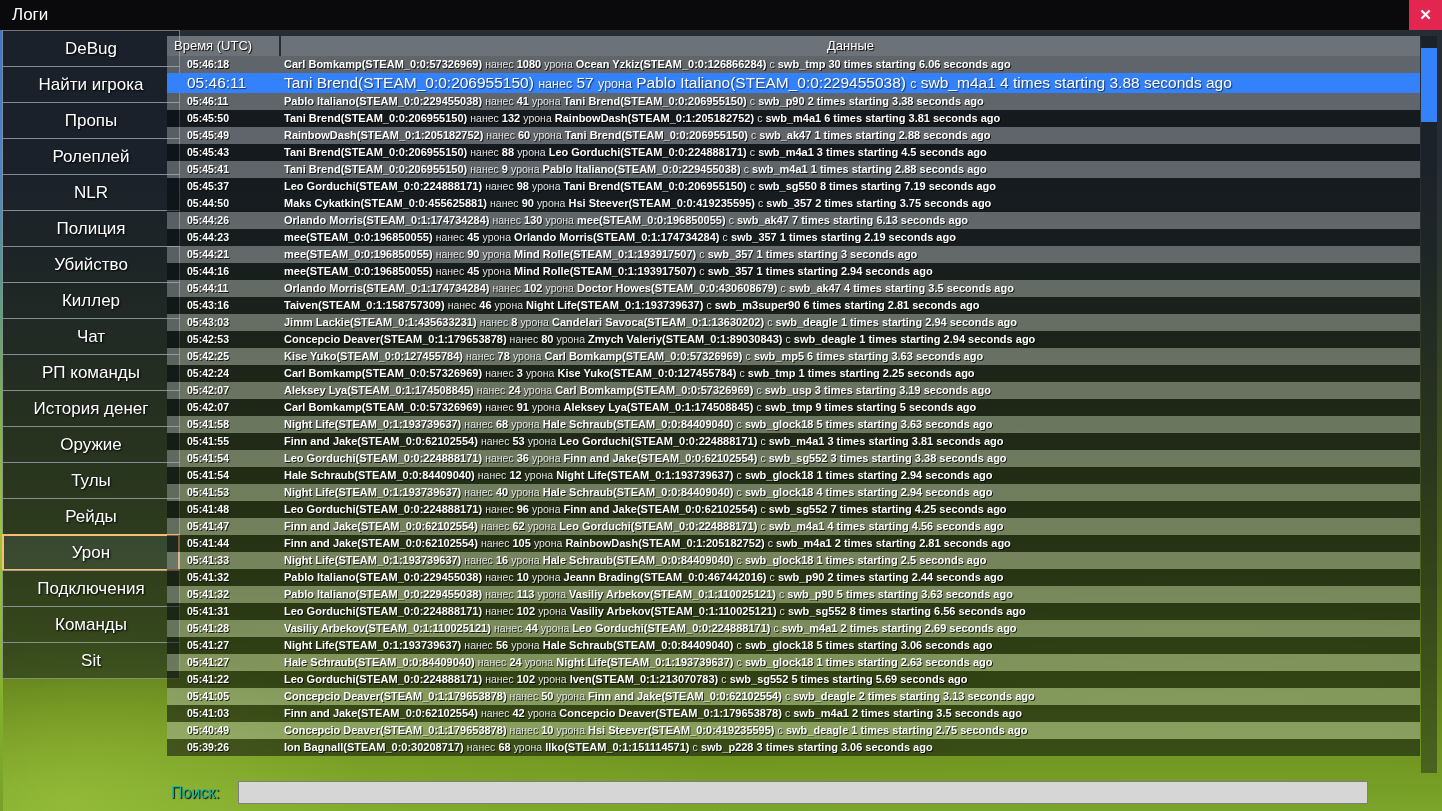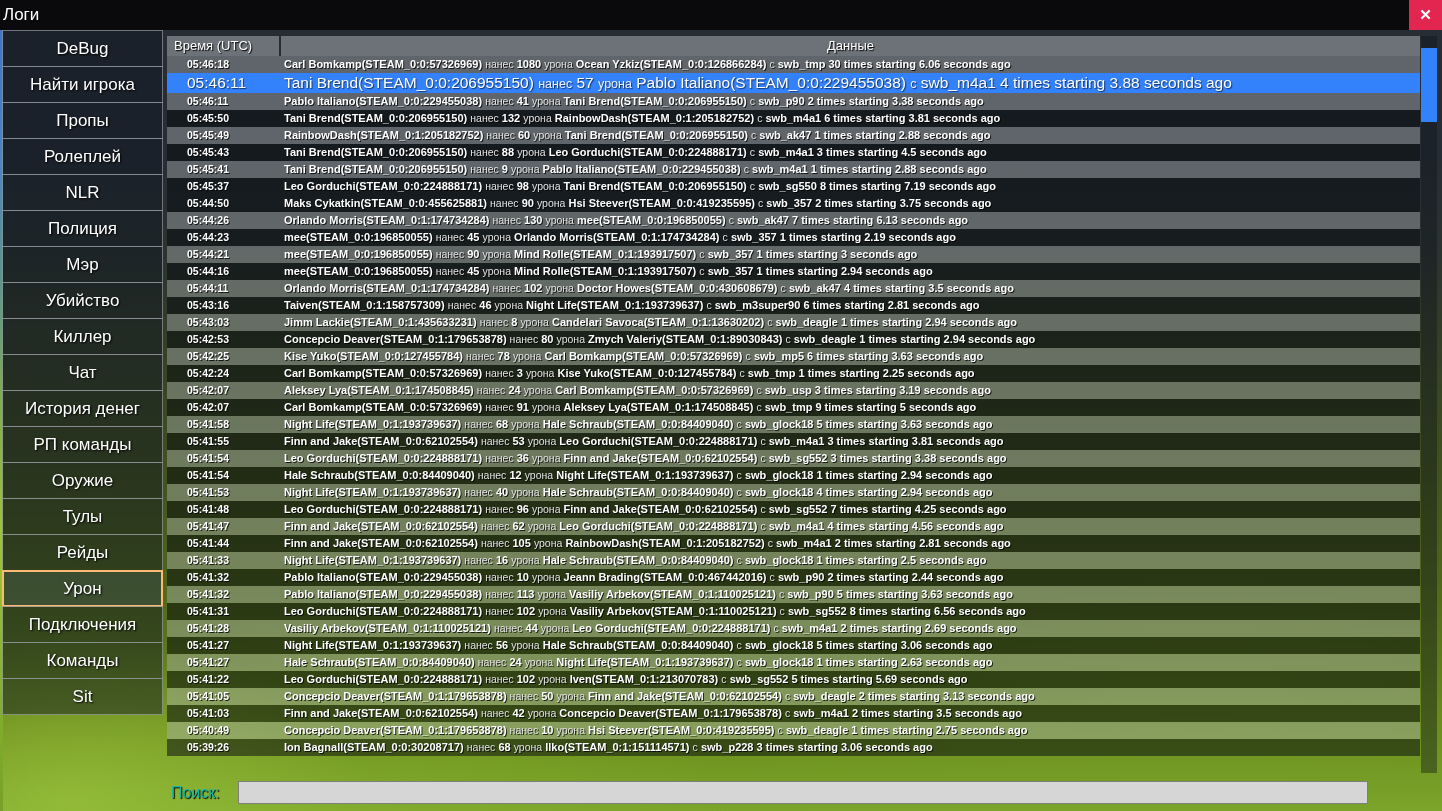--- a/index.html
+++ b/index.html
@@ -17,26 +17,26 @@
       radial-gradient(420px 240px at 70px 800px, rgba(168,206,70,.50), transparent 70%),
       radial-gradient(560px 300px at 330px 830px, rgba(150,190,55,.32), transparent 72%),
       radial-gradient(700px 380px at 1200px 840px, rgba(120,160,45,.25), transparent 75%),
       linear-gradient(180deg,#272d35 0%,#272d34 20%,#2c342f 32%,#364226 45%,#41521f 58%,#4d641b 70%,#5c7a19 82%,#6e921e 92%,#7ba52a 100%);
   }
   .edge{position:absolute;left:0;top:30px;width:3px;height:781px;
     background:linear-gradient(180deg,#3f74c8 0%,#4f86c0 18%,#58988c 32%,#7fae4e 48%,#9cc43a 65%,#88b42e 82%,#76a027 100%);}
 
   
   .titlebar{position:absolute;left:0;top:0;width:1442px;height:30px;background:#0a0a0c;
-    color:#fff;font-size:17px;display:flex;align-items:center;padding-left:3px;}
+    color:#fff;font-size:17px;display:flex;align-items:center;padding-left:12px;}
   .close{position:absolute;top:0;right:0;width:33px;height:30px;background:var(--close);
     display:flex;align-items:center;justify-content:center;color:#fff;font-size:15px;font-weight:bold;cursor:pointer;}
 
   
-  #sidebar{position:absolute;left:2px;top:30px;width:161px;}
+  #sidebar{position:absolute;left:2px;top:30px;width:178px;}
   .side-item{height:37px;margin-top:-1px;border:1px solid rgba(198,204,210,.5);
     background:rgba(14,20,30,.46);color:#fff;font-size:17px;
     display:flex;align-items:center;justify-content:center;
     text-shadow:1px 1px 2px #000;cursor:pointer;}
   .side-item:first-child{margin-top:0;}
   .side-item.selected{border:2px solid #fdba74;background:rgba(40,52,70,.5);}
 
   
   .thead{position:absolute;left:167px;top:36px;width:1253px;height:20px;display:flex;gap:2px;
     color:#fff;font-size:13px;}
@@ -84,26 +84,25 @@
     <span>✕</span>
   </div>
 
   <nav id="sidebar">
       <div class="side-item">DeBug</div>
       <div class="side-item">Найти игрока</div>
       <div class="side-item">Пропы</div>
       <div class="side-item">Ролеплей</div>
       <div class="side-item">NLR</div>
       <div class="side-item">Полиция</div>
-      <div class="side-item">Мэр</div>
       <div class="side-item">Убийство</div>
       <div class="side-item">Киллер</div>
       <div class="side-item">Чат</div>
+      <div class="side-item">РП команды</div>
       <div class="side-item">История денег</div>
-      <div class="side-item">РП команды</div>
       <div class="side-item">Оружие</div>
       <div class="side-item">Тулы</div>
       <div class="side-item">Рейды</div>
       <div class="side-item selected">Урон</div>
       <div class="side-item">Подключения</div>
       <div class="side-item">Команды</div>
       <div class="side-item">Sit</div>
     </nav>
 
   <div class="thead">

